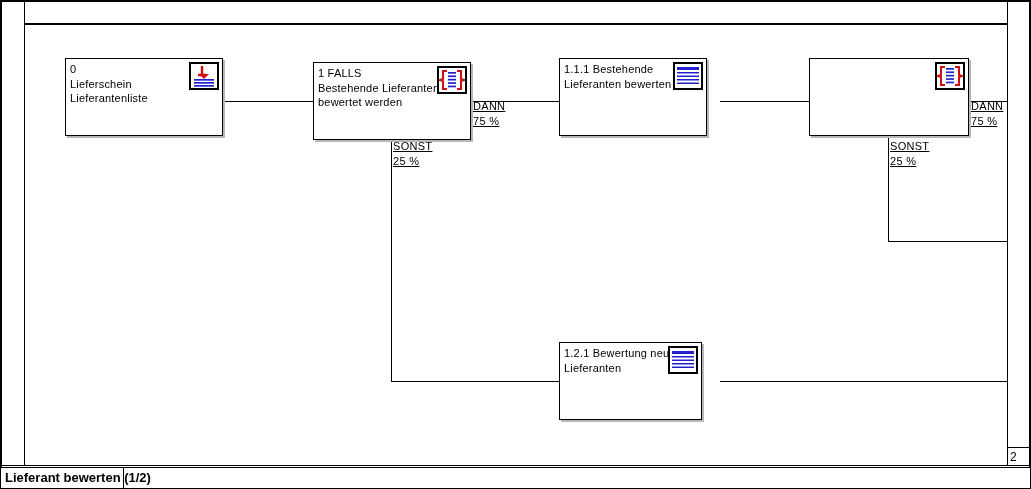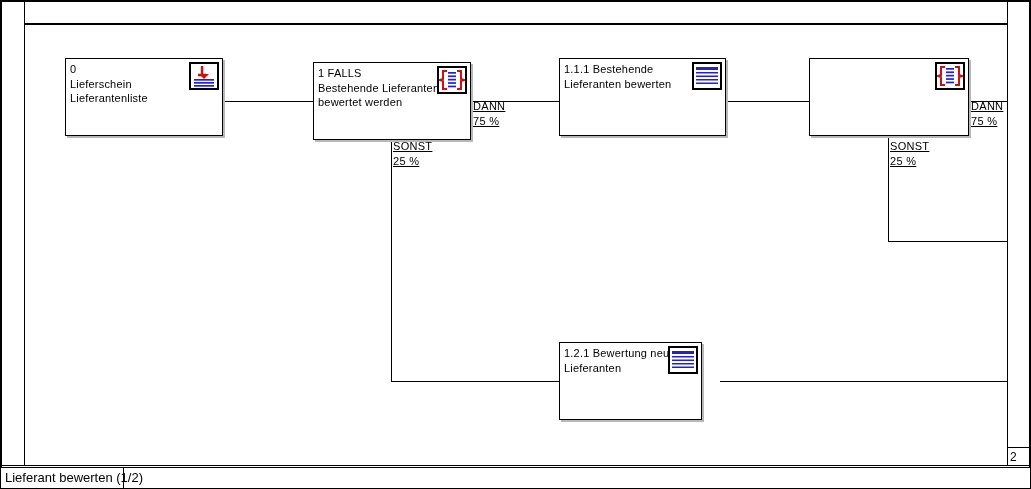--- a/index.html
+++ b/index.html
@@ -71,20 +71,21 @@
     position: absolute;
     left: 0px; top: 466px;
     width: 1029px; height: 21px;
     border-top: 1px solid #000000;
     box-sizing: border-box;
     font-size: 13px;
     color: #000000;
     line-height: 20px;
     padding-left: 4px;
     background: #ffffff;
+    font-weight: bold;
   }
   .status-divider {
     position: absolute;
     left: 122px; top: 466px;
     width: 1px; height: 21px;
     background: #000000;
   }
 
   
   .conn {
@@ -198,21 +199,21 @@
         <path d="M18 3 L22 3 L22 11 L25 12 L22 13 L22 21 L18 21" stroke="#cc1111" stroke-width="2" fill="none"></path>
         <rect x="9" y="4" width="8" height="1.7" fill="#2222cc"></rect>
         <rect x="9" y="7.4" width="8" height="1.7" fill="#2222cc"></rect>
         <rect x="9" y="10.8" width="8" height="1.7" fill="#2222cc"></rect>
         <rect x="9" y="14.2" width="8" height="1.7" fill="#2222cc"></rect>
         <rect x="9" y="17.6" width="8" height="1.7" fill="#2222cc"></rect>
       </svg>
     </div>
   </div>
 
-  <div class="node" style="left:558px; top:57px; width:167px; height:78px;">
+  <div class="node" style="left:558px; top:57px; width:148px; height:78px;">
     <div class="node-text">1.1.1 Bestehende
 Lieferanten bewerten</div>
     <div class="node-icon">
       <svg width="26" height="24" viewBox="0 0 26 24">
         <rect x="2" y="3" width="22" height="3" fill="#2222cc"></rect>
         <rect x="2" y="8" width="22" height="1.5" fill="#2222cc"></rect>
         <rect x="2" y="11.5" width="22" height="1.5" fill="#2222cc"></rect>
         <rect x="2" y="15" width="22" height="1.5" fill="#2222cc"></rect>
         <rect x="2" y="18.5" width="22" height="1.5" fill="#2222cc"></rect>
       </svg>

